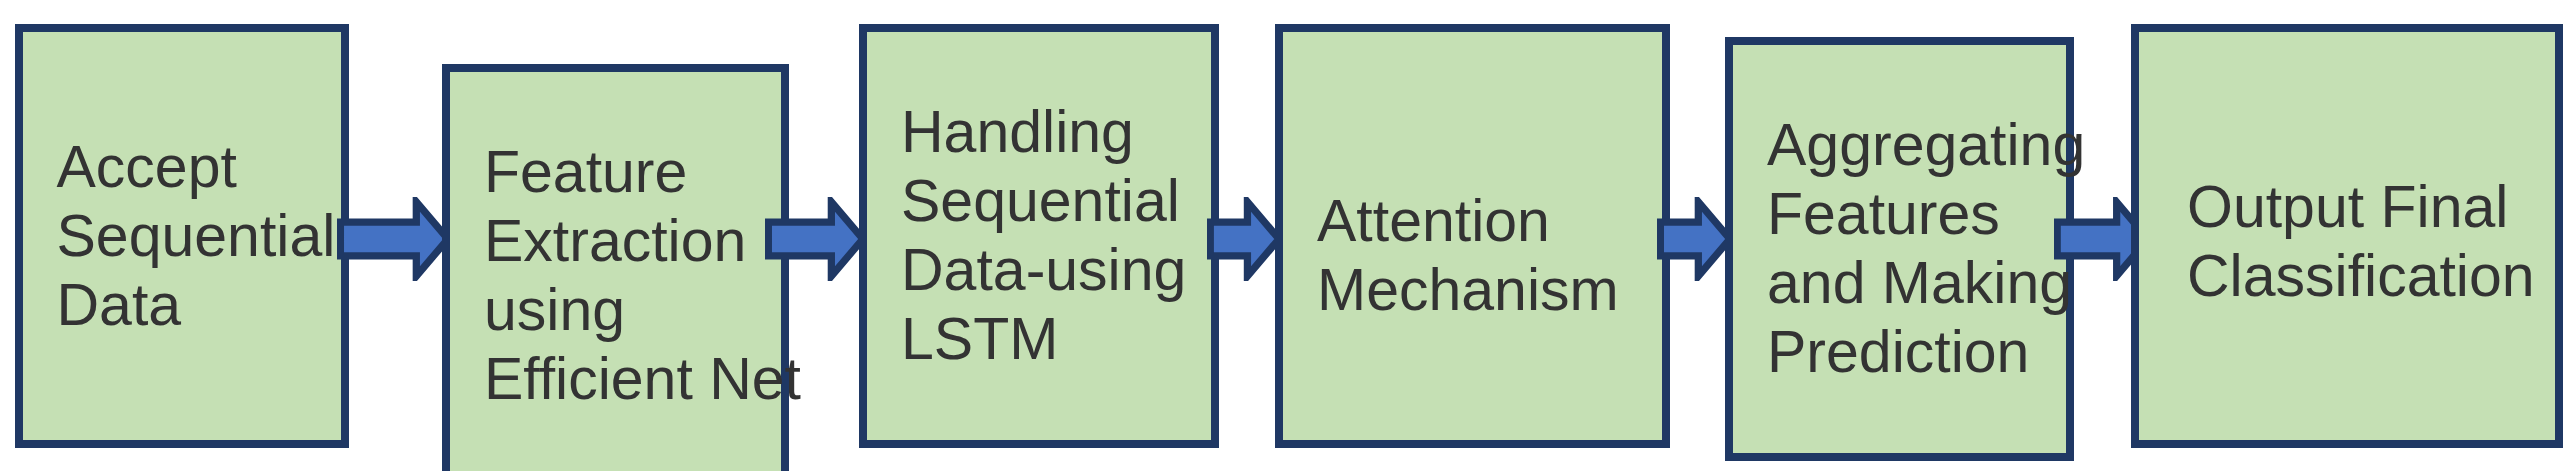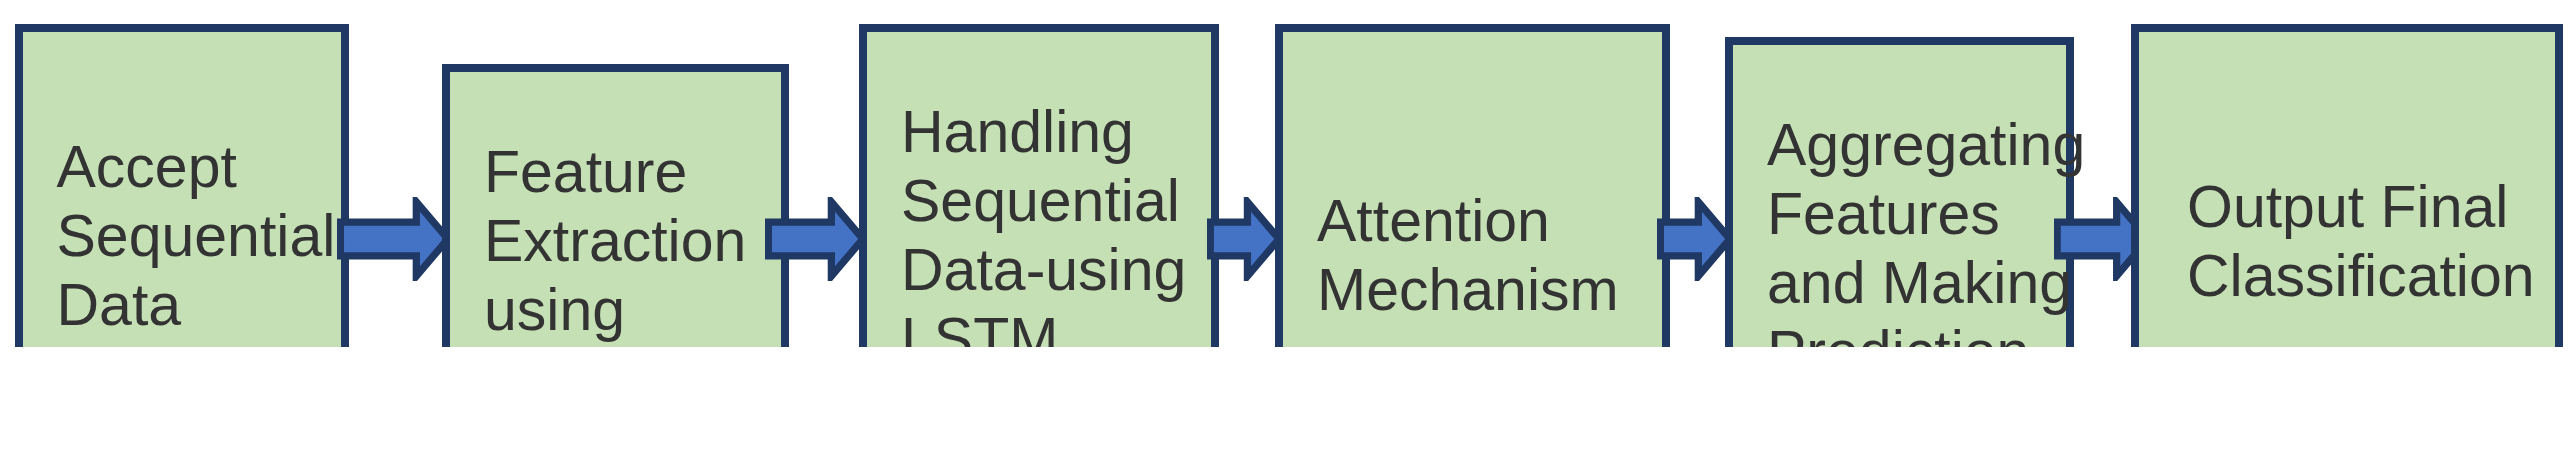--- a/index.html
+++ b/index.html
@@ -3,21 +3,21 @@
 <meta charset="utf-8">
 <style>
   html, body {
     margin: 0;
     padding: 0;
     background: var(--page-bg, #ffffff);
   }
   .canvas {
     position: relative;
     width: 2576px;
-    height: 347px;
+    height: 471px;
     background: var(--page-bg, #ffffff);
     font-family: "Liberation Sans", sans-serif;
     overflow: hidden;
   }
   .flow-box {
     position: absolute;
     top: 24px;
     height: 424px;
     box-sizing: border-box;
     background: var(--box-fill, #c5e0b4);

